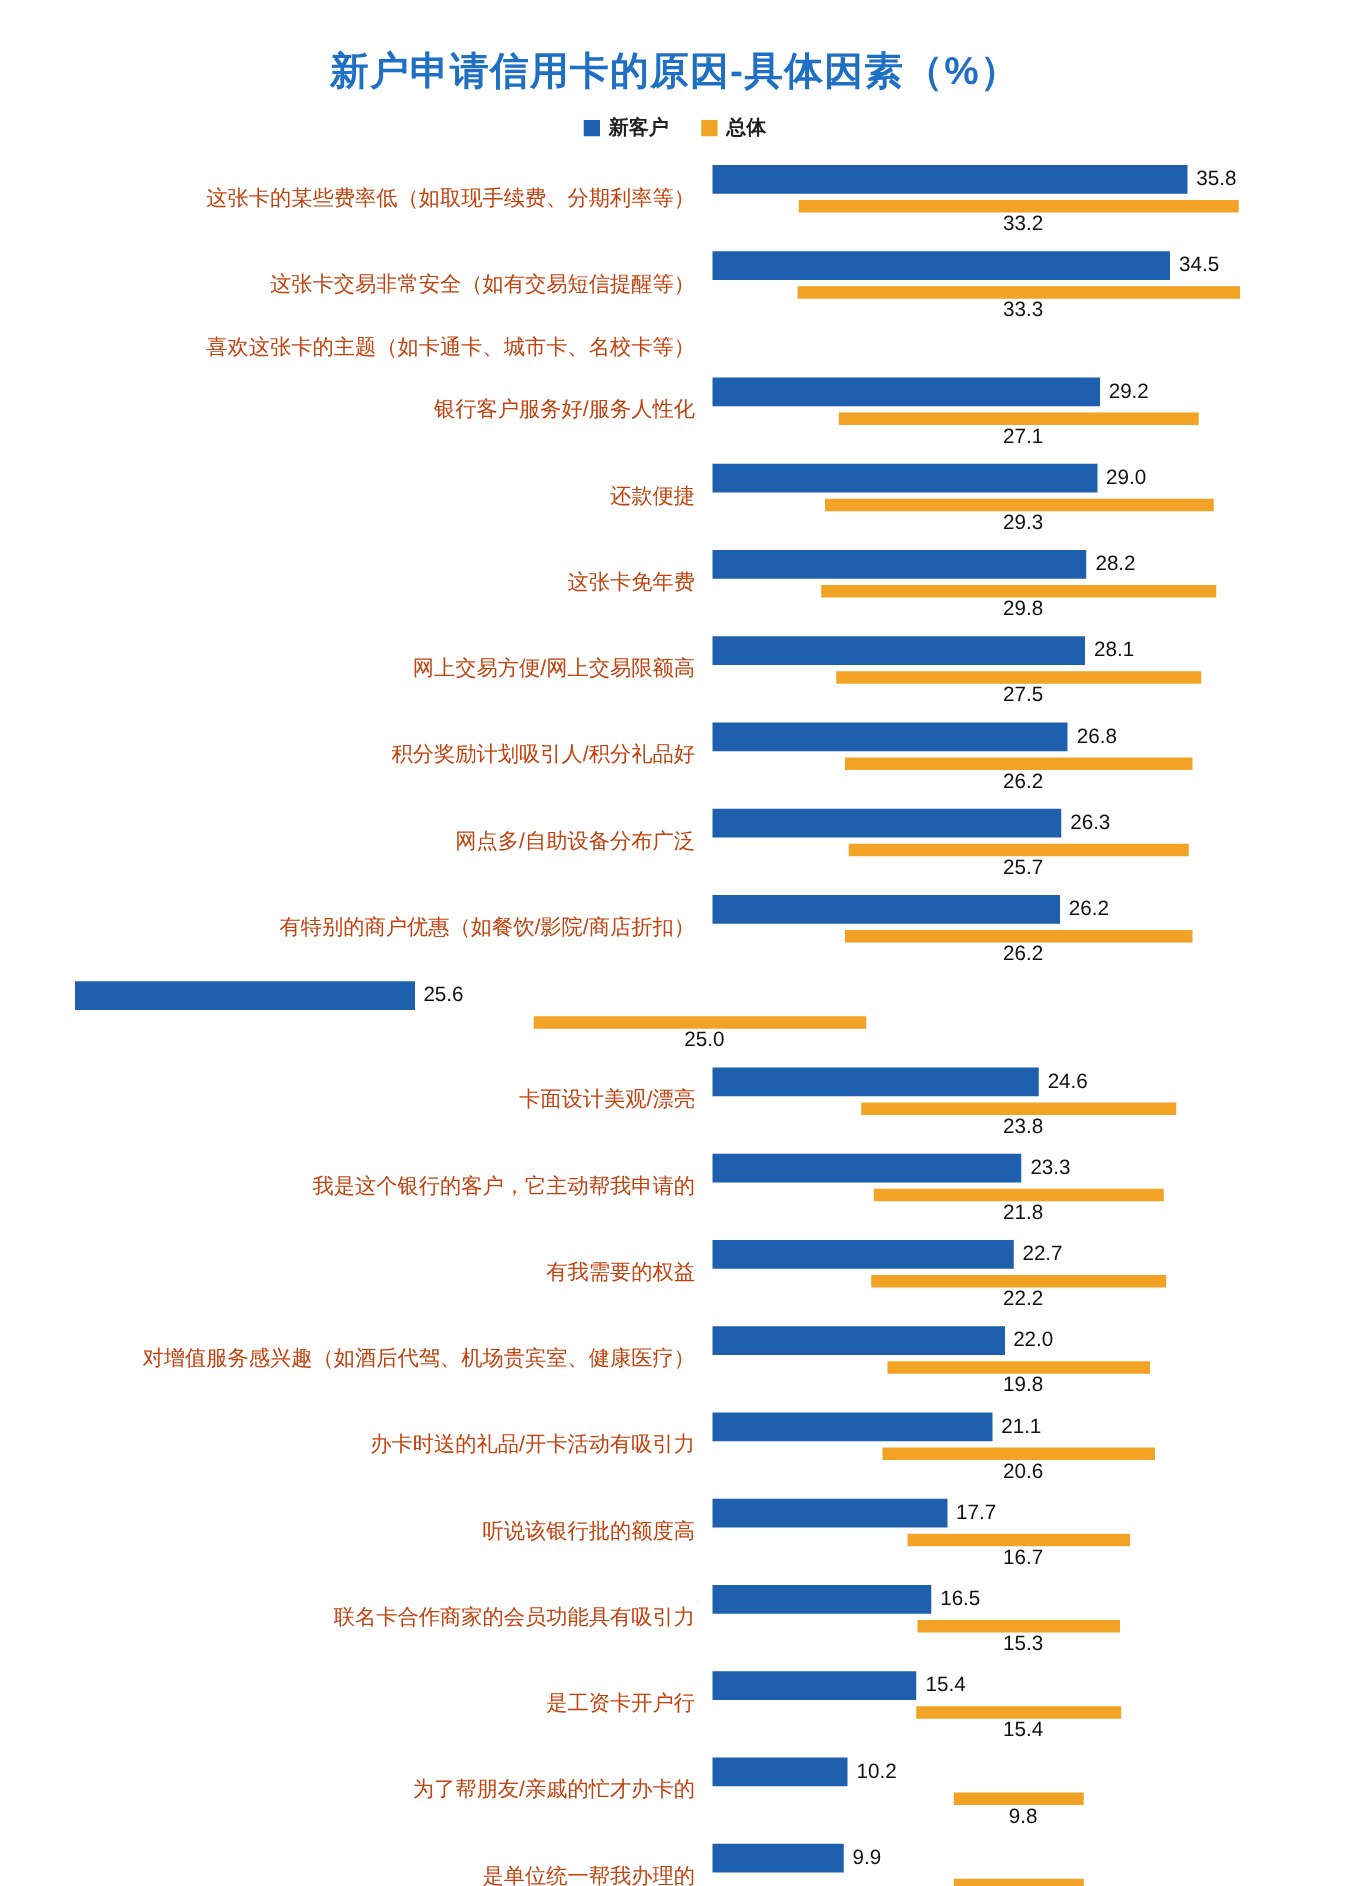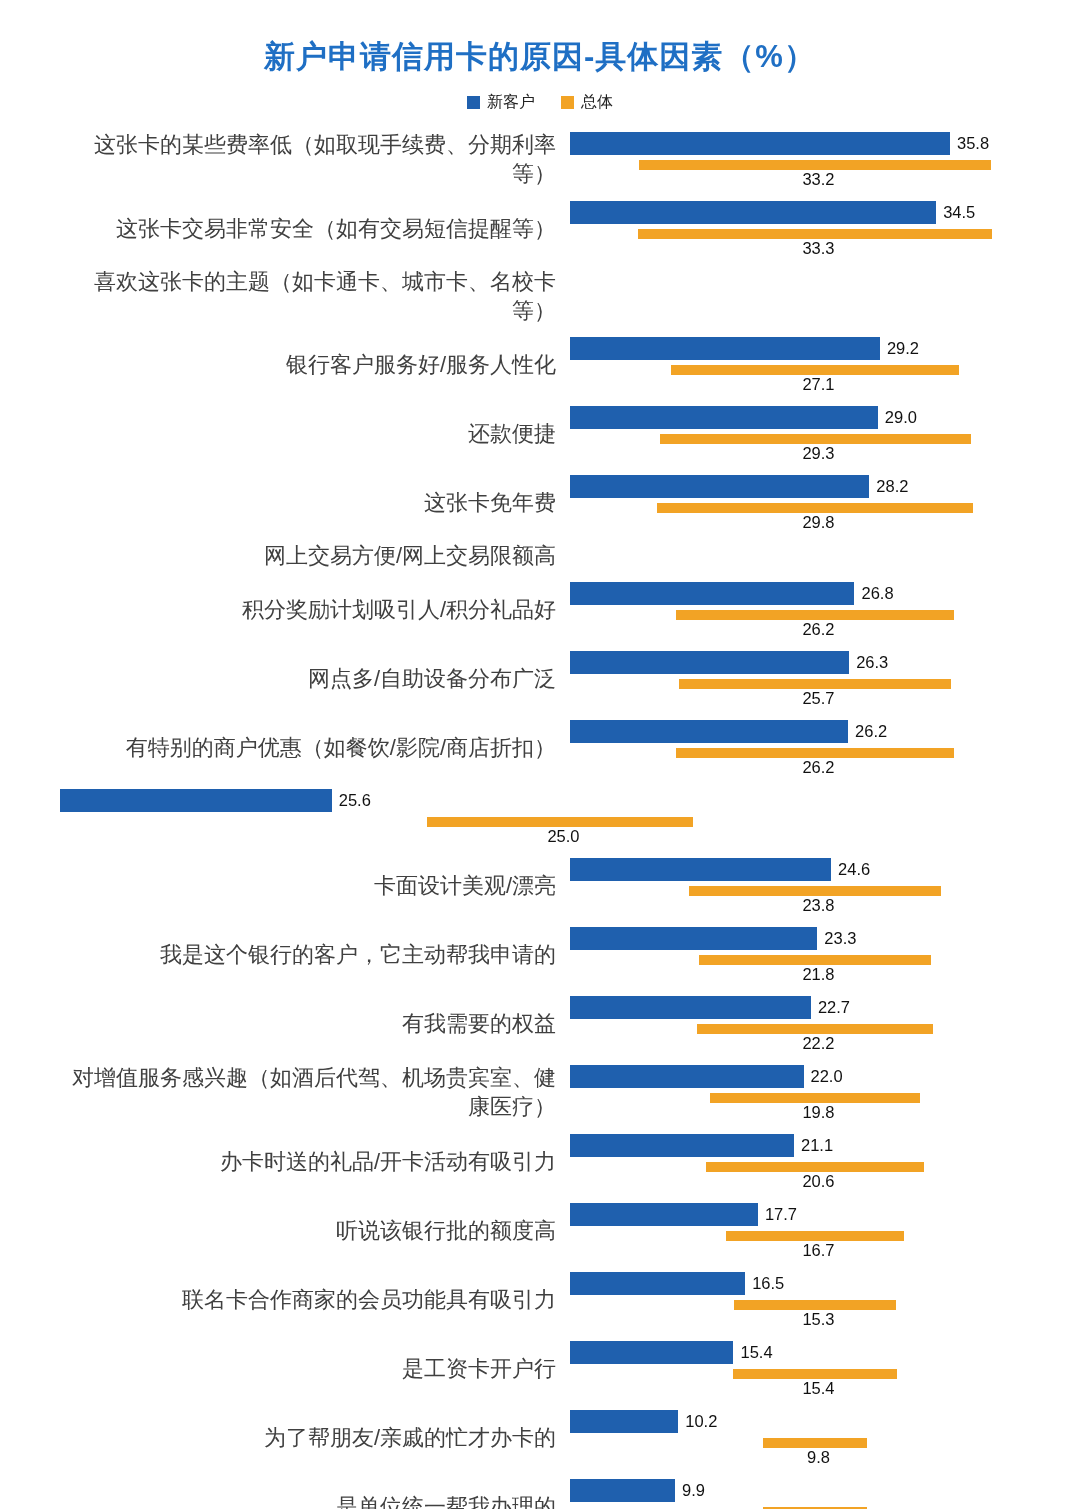--- a/index.html
+++ b/index.html
@@ -36,21 +36,21 @@
     align-items: center;
     gap: 26px;
     margin-top: 16px;
     height: 22px;
   }
   .legend-item {
     display: flex;
     align-items: center;
     gap: 7px;
     font-size: 16px;
-    font-weight: normal;
+    font-weight: bold;
     color: #222;
   }
   .legend-swatch {
     width: 13px;
     height: 13px;
     display: inline-block;
   }
   .plot {
     margin-top: 16px;
     padding-left: 60px;
@@ -61,23 +61,23 @@
     display: flex;
     align-items: center;
     margin-bottom: 9px;
   }
   .row-label {
     width: 510px;
     flex: 0 0 510px;
     text-align: right;
     padding-right: 14px;
     box-sizing: border-box;
-    font-size: 22px;
+    font-size: 17px;
     line-height: 1.32;
-    color: #404040;
+    color: #c2410c;
     font-weight: normal;
   }
   .bars {
     flex: 1 1 auto;
     position: relative;
   }
   .bar-line {
     display: flex;
     align-items: center;
     height: 29px;
@@ -180,20 +180,30 @@
             <span class="bar-value">28.2</span>
           </div>
           <div class="bar-line">
             <div class="bar bar-total" style="width: 316.313px;"></div>
             <span class="bar-value">29.8</span>
           </div>
         </div>
       </div>
       <div class="row">
         <div class="row-label">网上交易方便/网上交易限额高</div>
+        <div class="bars">
+          <div class="bar-line">
+            <div class="bar bar-new" style="width: 298.268px;"></div>
+            <span class="bar-value">28.1</span>
+          </div>
+          <div class="bar-line">
+            <div class="bar bar-total" style="width: 291.899px;"></div>
+            <span class="bar-value">27.5</span>
+          </div>
+        </div>
       </div>
       <div class="row">
         <div class="row-label">积分奖励计划吸引人/积分礼品好</div>
         <div class="bars">
           <div class="bar-line">
             <div class="bar bar-new" style="width: 284.469px;"></div>
             <span class="bar-value">26.8</span>
           </div>
           <div class="bar-line">
             <div class="bar bar-total" style="width: 278.101px;"></div>

